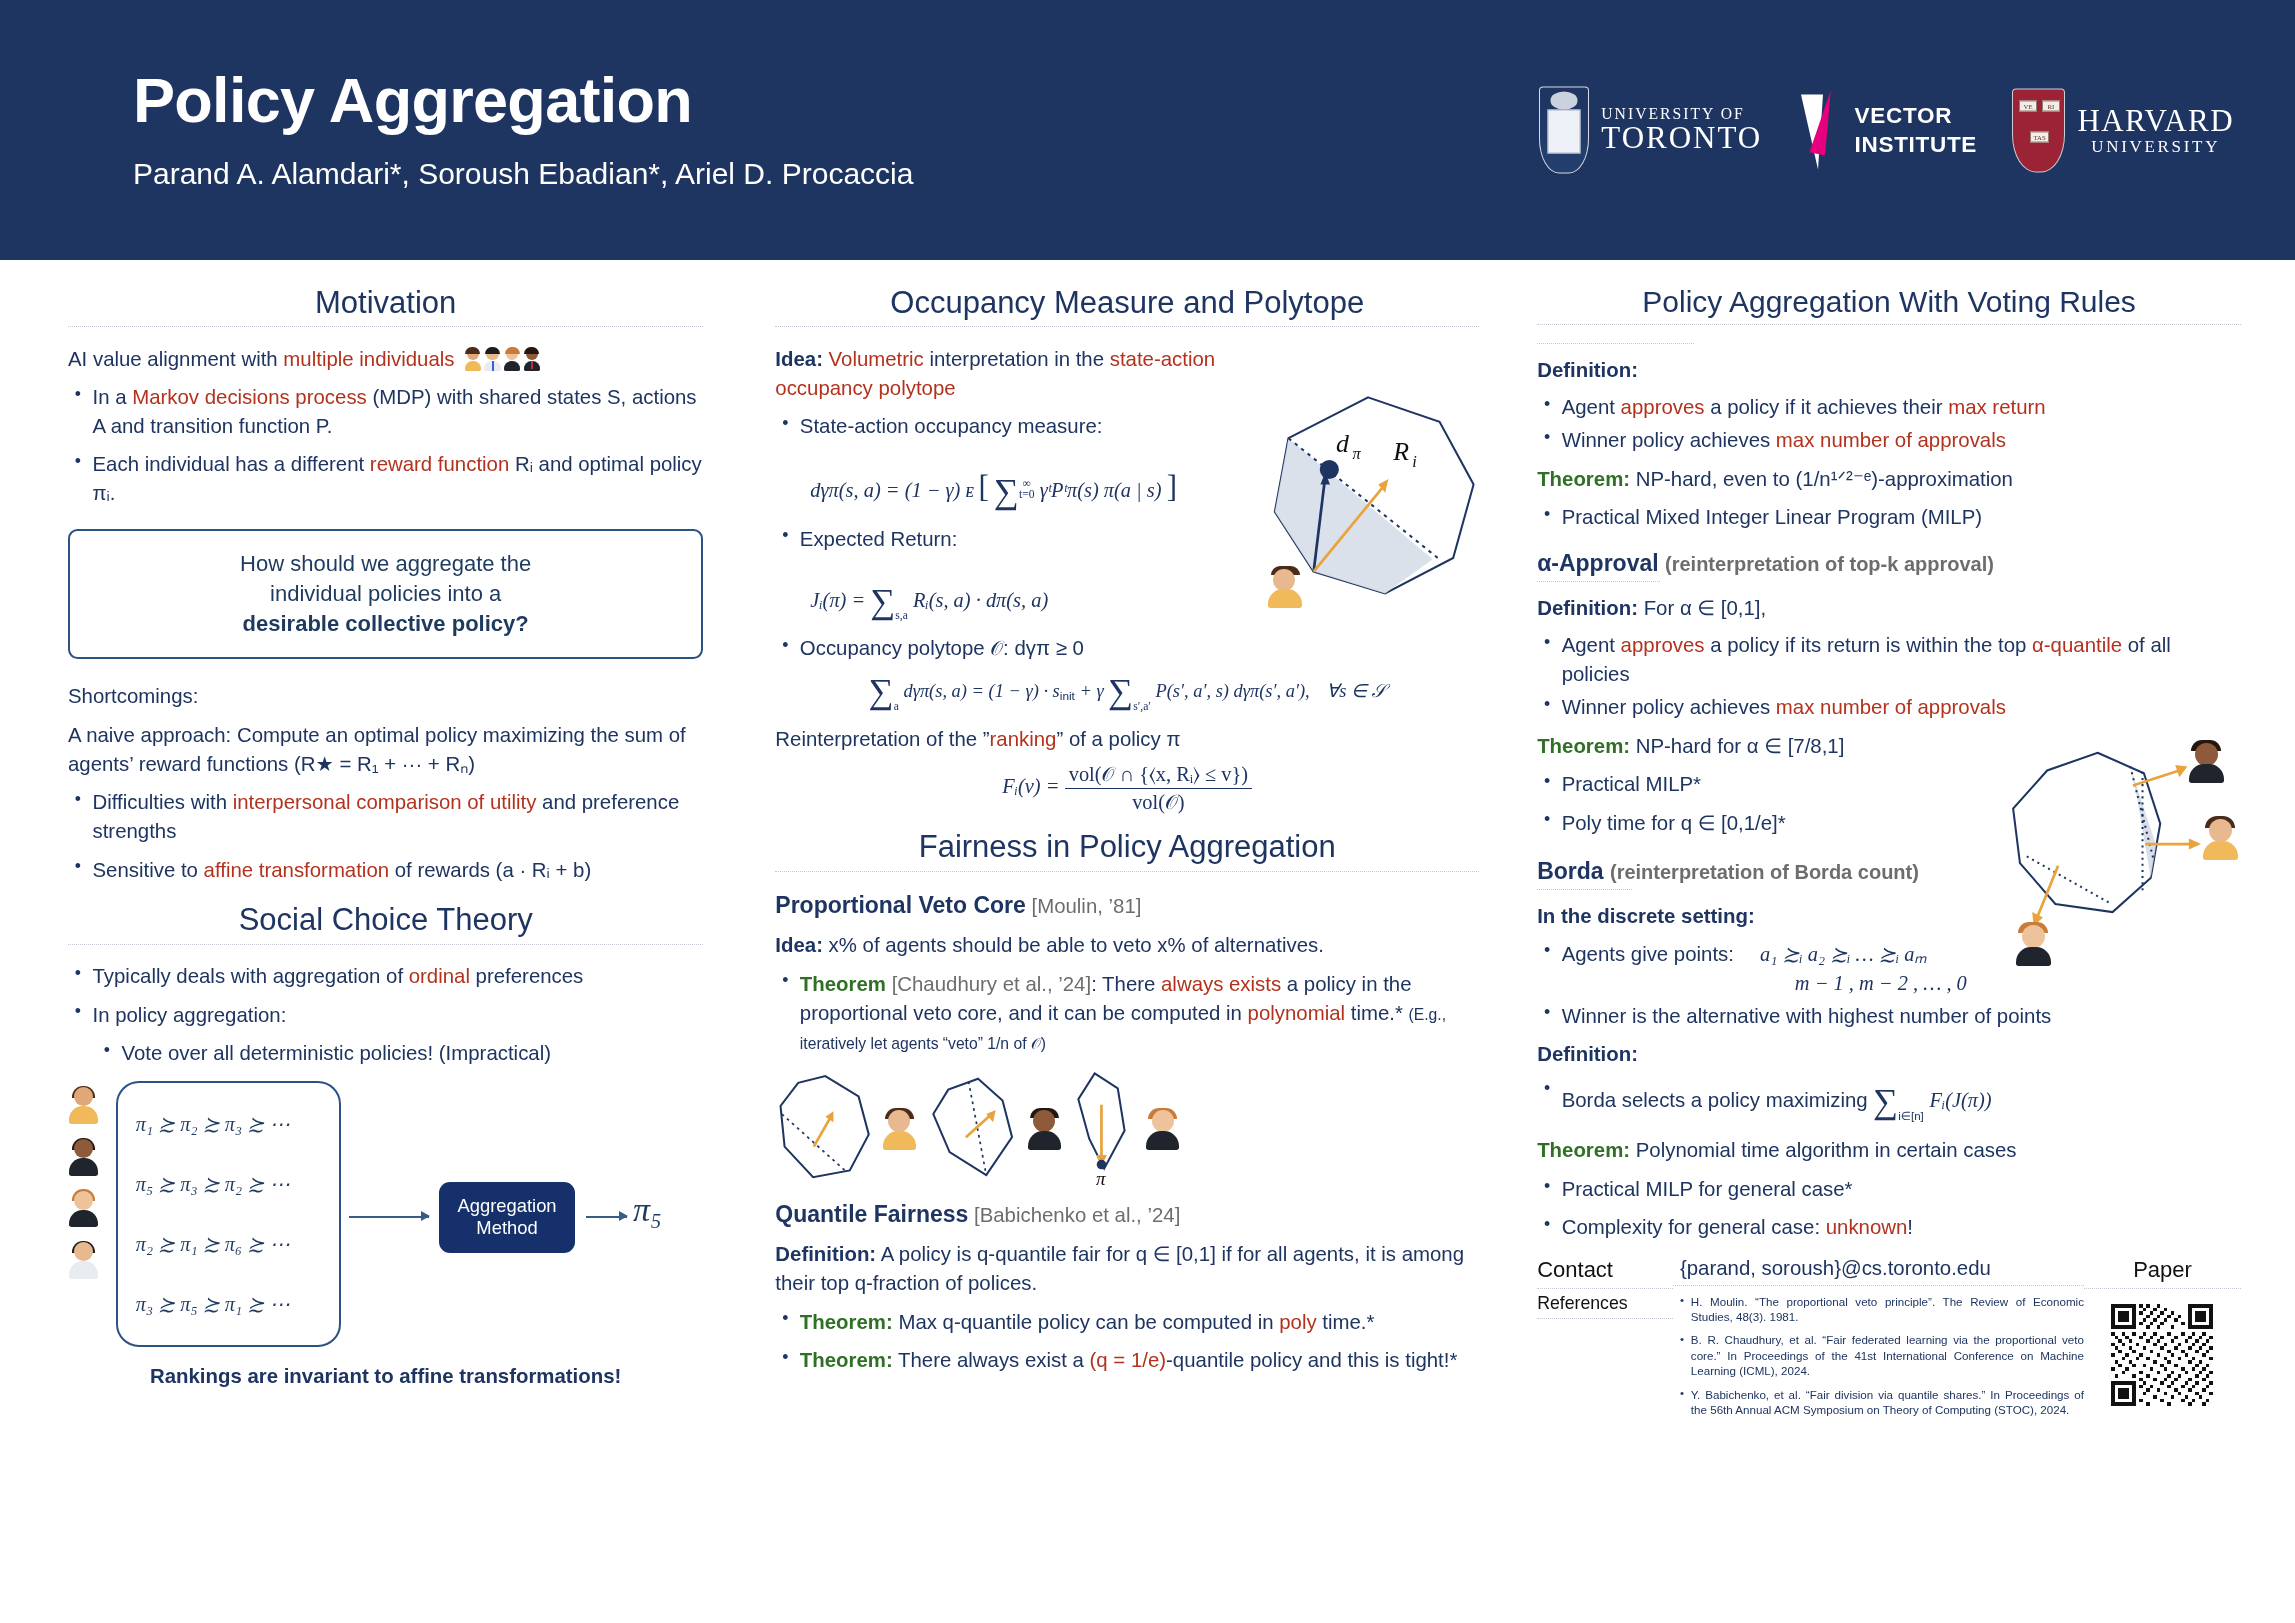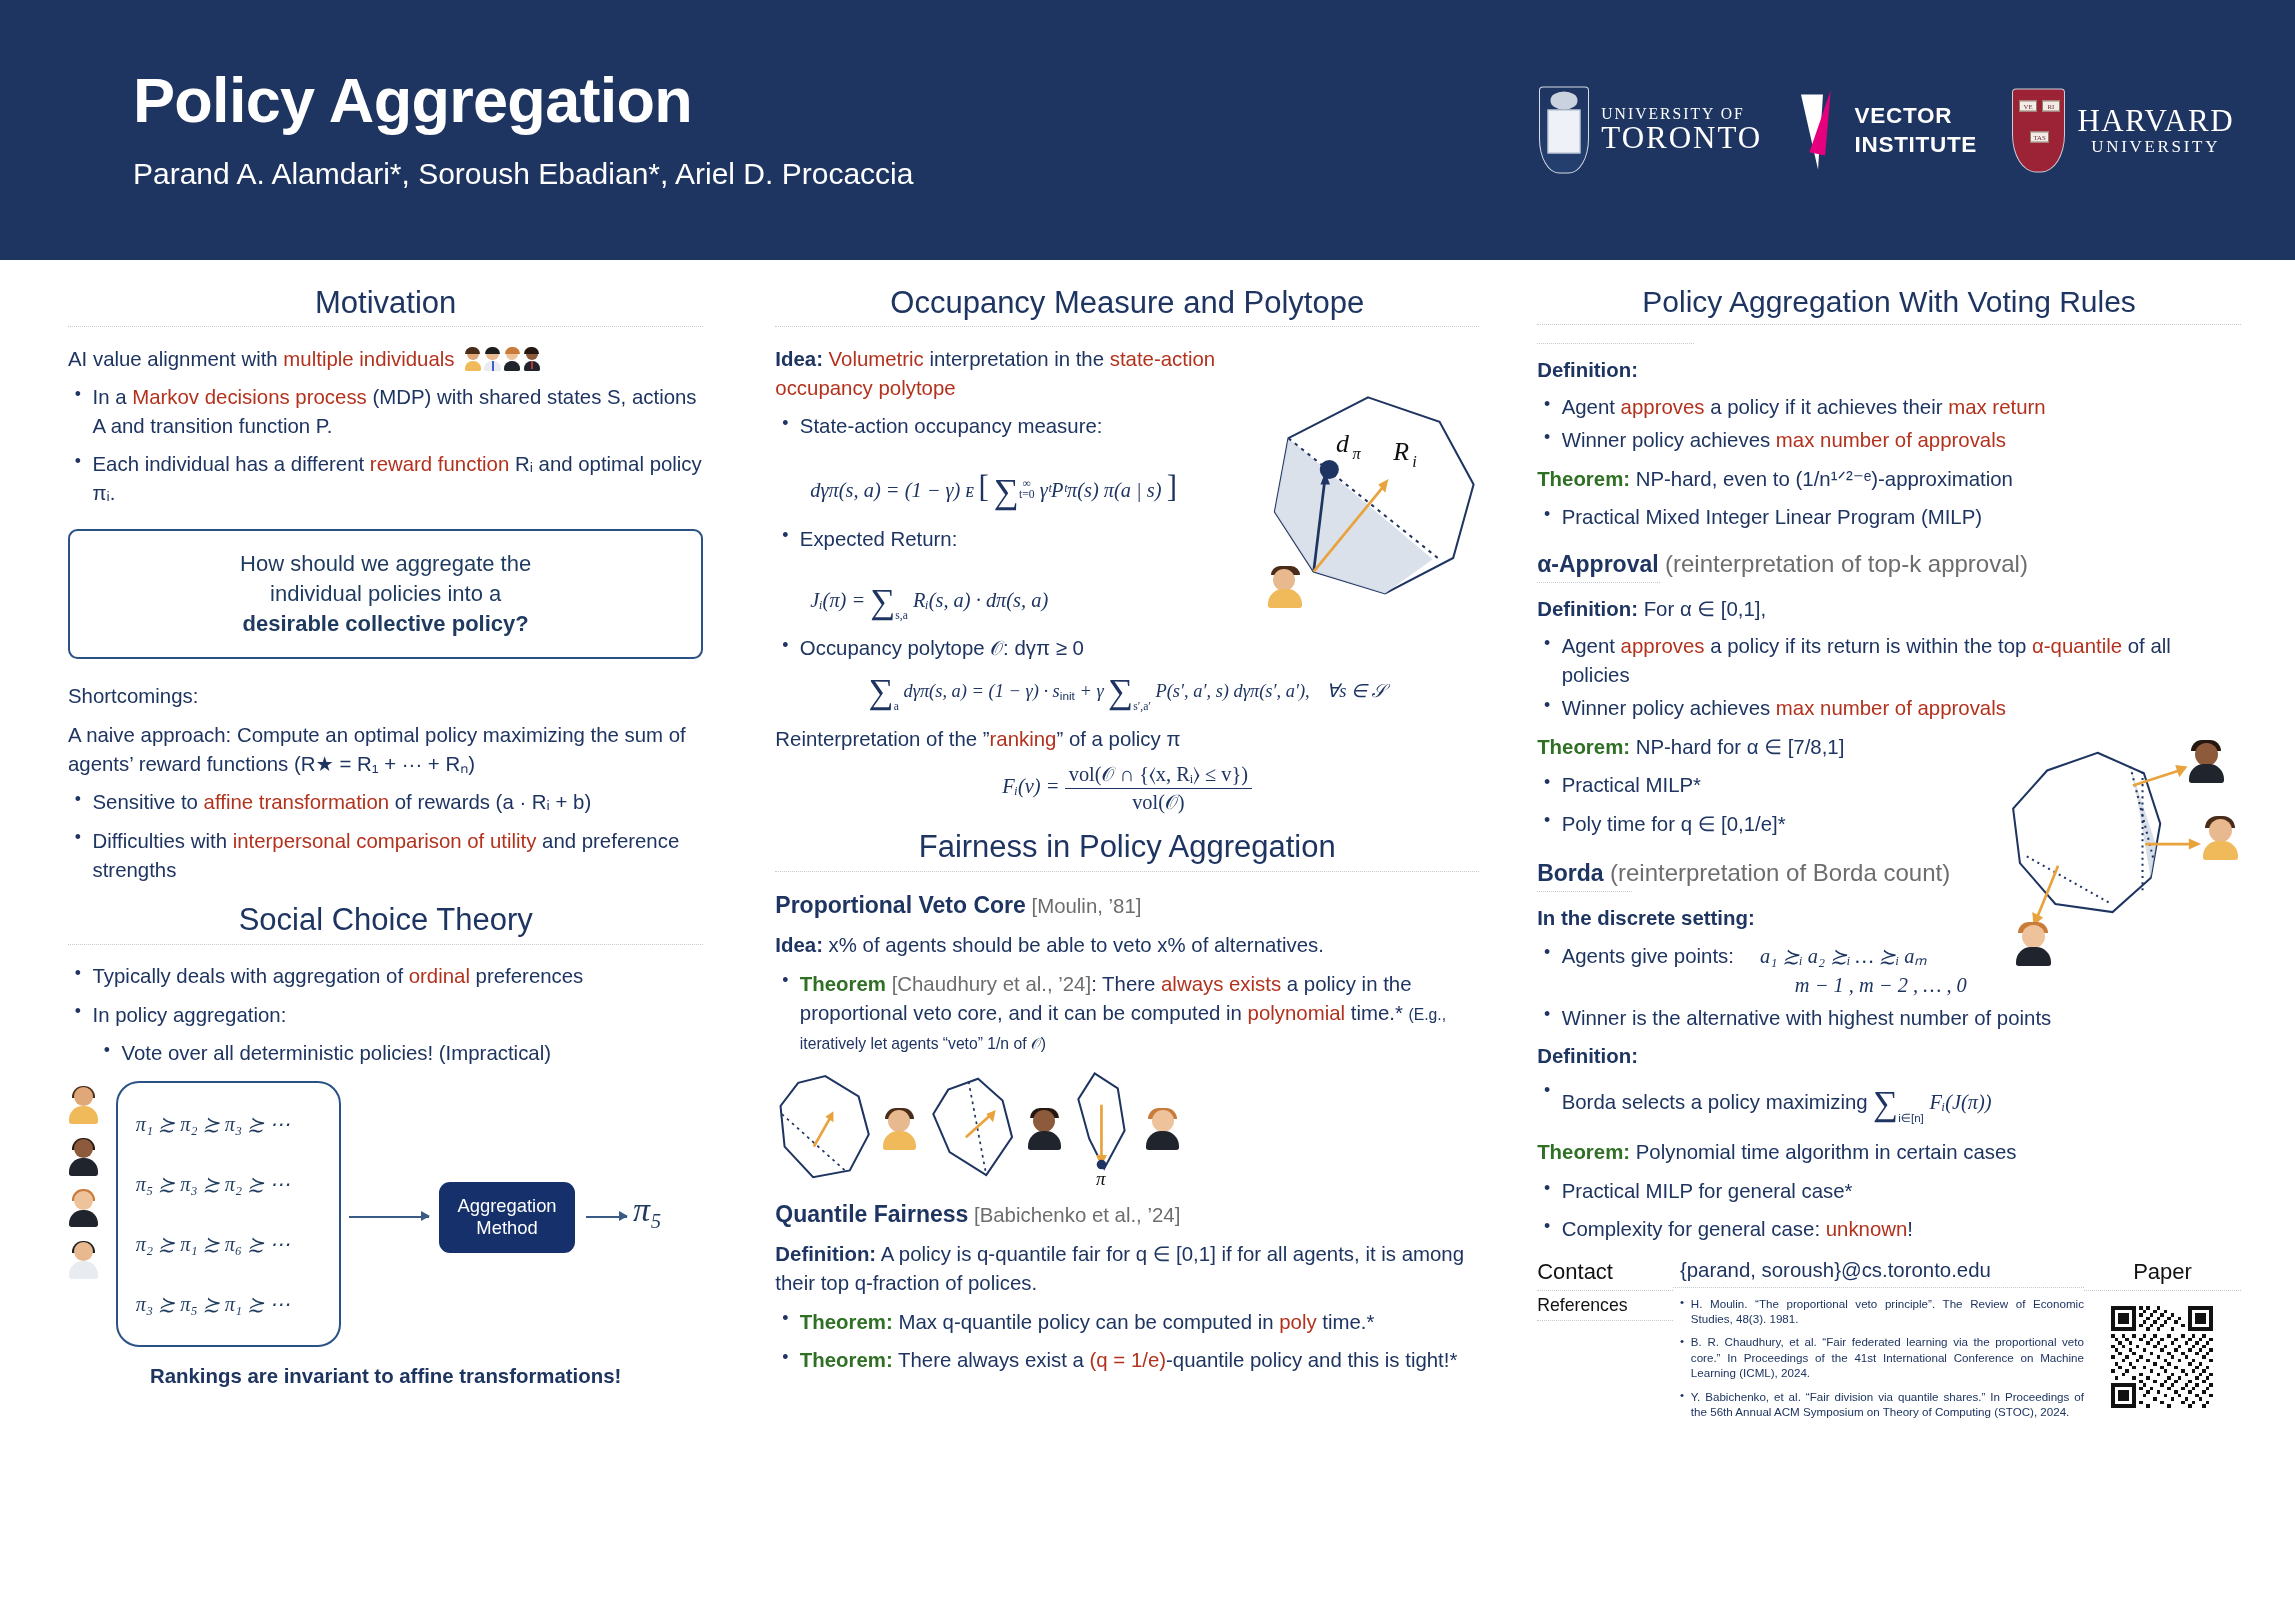--- a/index.html
+++ b/index.html
@@ -201,21 +201,21 @@
     text-align: center; font-size: 20.4px; font-weight: bold;
     color: #1e3461; margin-top: 12.3px;
   }
 
   
   .polyrow { display: flex; align-items: center; justify-content: flex-start; gap: 4.1px; margin: 11px 0 6.8px 0; }
   .polyrow .pitem { display: flex; align-items: center; gap: 4.1px; }
 
   
   .subhead { font-size: 23px; font-weight: bold; color: #1e3461; margin-top: 17.7px; }
-  .subhead .note { font-weight: normal; font-size: 24px; color: #6d6d6d; text-align: center; }
+  .subhead .note { font-weight: bold; font-size: 20px; color: #6d6d6d; text-align: center; }
   .subrule { border-bottom: 1.4px dotted #c3c8d2; width: 157px; margin: 4.1px 0 12.3px 0; }
 
   
   .footer { display: flex; margin-top: 11px; align-items: flex-start; }
   .foot-label-col { width: 136px; }
   .foot-label { font-size: 22px; color: #111; padding: 4.1px 0; }
   .foot-rule { border-bottom: 1.4px dotted #c3c8d2; }
   .contact-email { font-size: 20.4px; color: #1e3461; padding: 4.1px 0 4.1px 6.8px; }
   .refs { font-size: 11.6px; line-height: 1.32; color: #1e3461; }
   .refs li { margin-bottom: 8.2px; padding-left: 13.6px; position: relative; list-style: none; text-align: justify; }
@@ -315,24 +315,24 @@
       <div>How should we aggregate the</div>
       <div>individual policies into a</div>
       <div class="bold">desirable collective policy?</div>
     </div>
 
     <div class="txt">Shortcomings:</div>
     <div class="txt">A naive approach: Compute an optimal policy maximizing the sum of agents’ reward functions (R★ = R₁ + ··· + Rₙ)</div>
 
     <ul class="bl">
       <li>
+        <span>Difficulties with </span><span class="red">interpersonal comparison of utility</span><span> and preference strengths</span>
+      </li>
+      <li>
         <span>Sensitive to </span><span class="red">affine transformation</span><span> of rewards (a · Rᵢ + b)</span>
-      </li>
-      <li>
-        <span>Difficulties with </span><span class="red">interpersonal comparison of utility</span><span> and preference strengths</span>
       </li>
     </ul>
 
     <div class="sec-title" style="margin-top:17.7px;">Social Choice Theory</div>
     <div class="sec-rule"></div>
 
     <ul class="bl">
       <li>
         <span>Typically deals with aggregation of </span><span class="red">ordinal</span><span> preferences</span>
       </li>

